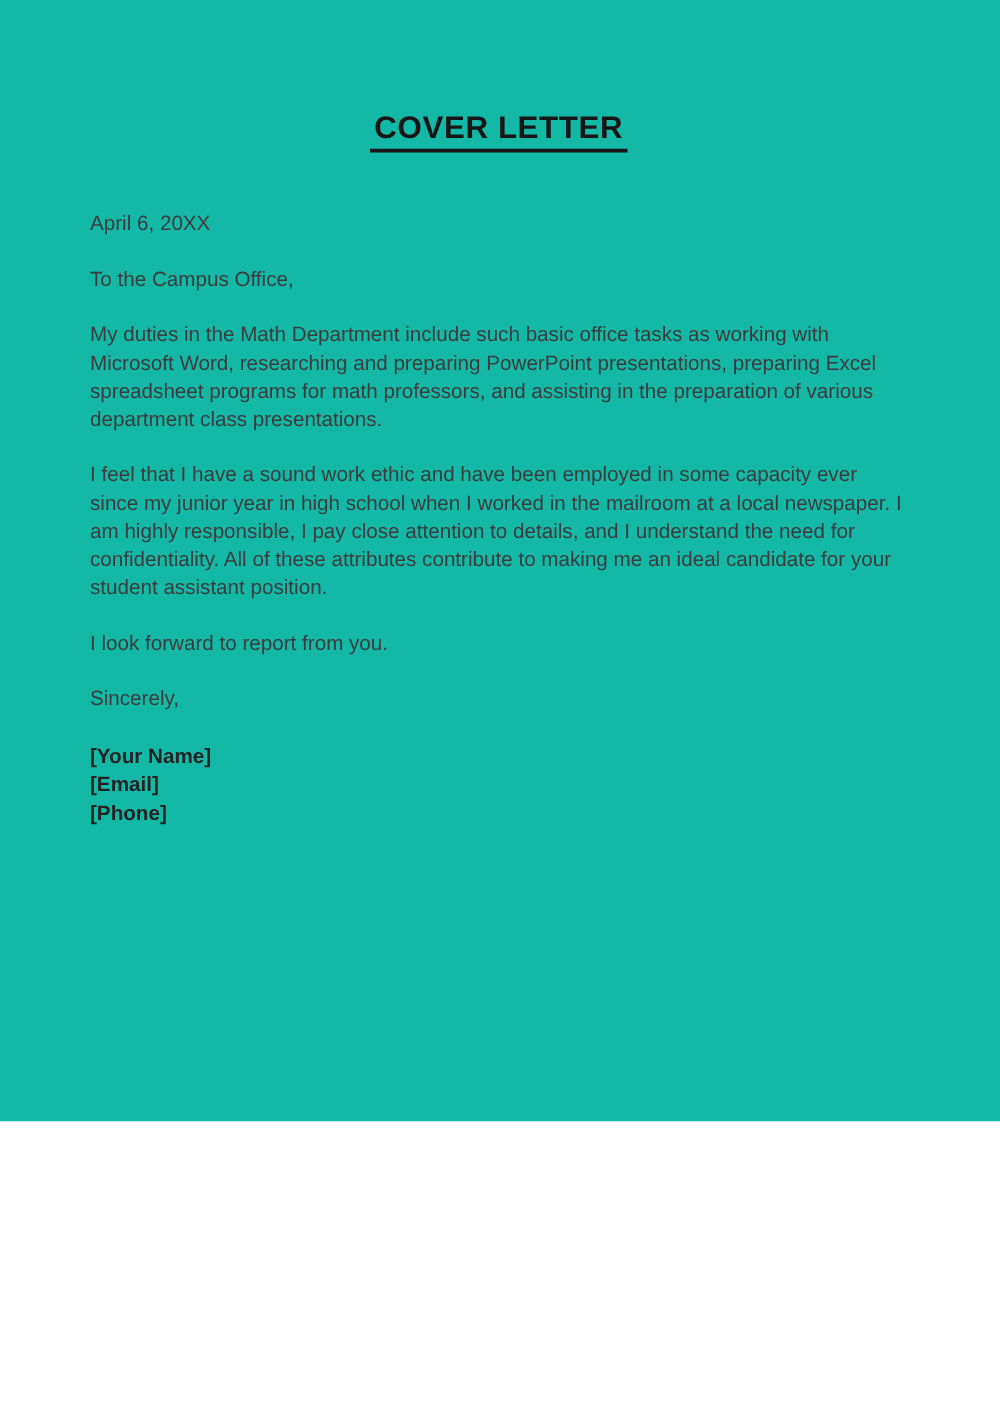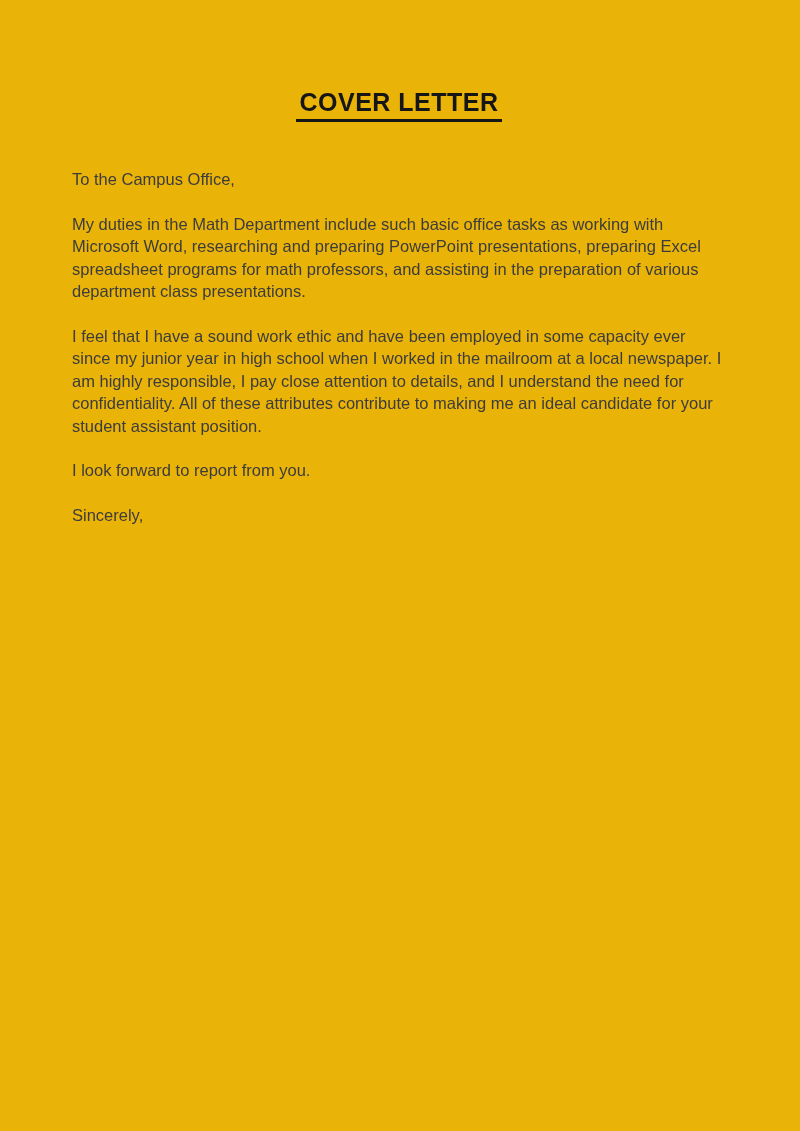--- a/index.html
+++ b/index.html
@@ -10,22 +10,22 @@
   body {
     width: 800px;
     height: 1131px;
     font-family: "Liberation Sans", sans-serif;
     color: #3c3c3c;
     -webkit-font-smoothing: antialiased;
   }
   .page {
     box-sizing: border-box;
     width: 800px;
-    height: 1131px;
-    background: #eab308;
+    height: 897px;
+    background: #14b8a6;
     padding: 88px 74px 0 72px;
   }
   .title-wrap {
     text-align: center;
     margin: 0 0 46px 0;
   }
   .title-text {
     display: inline-block;
     font-size: 25px;
     font-weight: bold;
@@ -56,29 +56,35 @@
 </style>
 </head>
 <body>
 
 <div class="page">
 
   <div class="title-wrap">
     <span class="title-text">COVER LETTER</span>
   </div>
 
+  <p class="line">April 6, 20XX</p>
 
 
   <p class="line">To the Campus Office,</p>
 
 
 
   <p class="para">My duties in the Math Department include such basic office tasks as working with Microsoft Word, researching and preparing PowerPoint presentations, preparing Excel spreadsheet programs for math professors, and assisting in the preparation of various department class presentations.</p>
 
   <p class="para">I feel that I have a sound work ethic and have been employed in some capacity ever since my junior year in high school when I worked in the mailroom at a local newspaper. I am highly responsible, I pay close attention to details, and I understand the need for confidentiality. All of these attributes contribute to making me an ideal candidate for your student assistant position.</p>
 
 
   <p class="para">I look forward to report from you.</p>
 
   <p class="line closing">Sincerely,</p>
 
+  <div class="signature-block">
+    <p class="sig-line">[Your Name]</p>
+    <p class="sig-line">[Email]</p>
+    <p class="sig-line">[Phone]</p>
+  </div>
 
 </div>
 
 </body></html>

